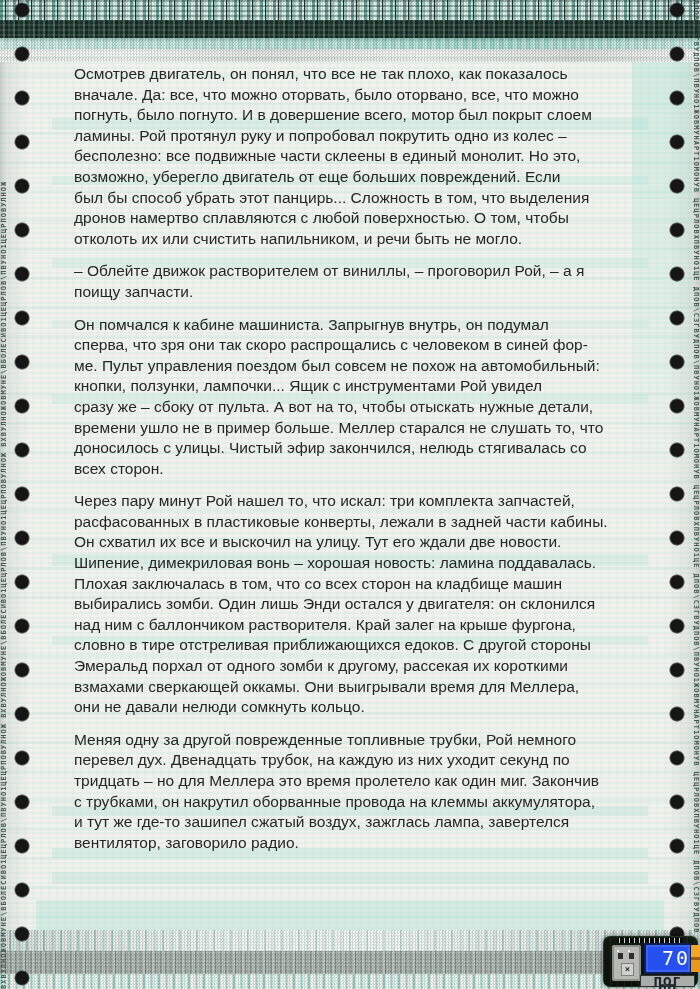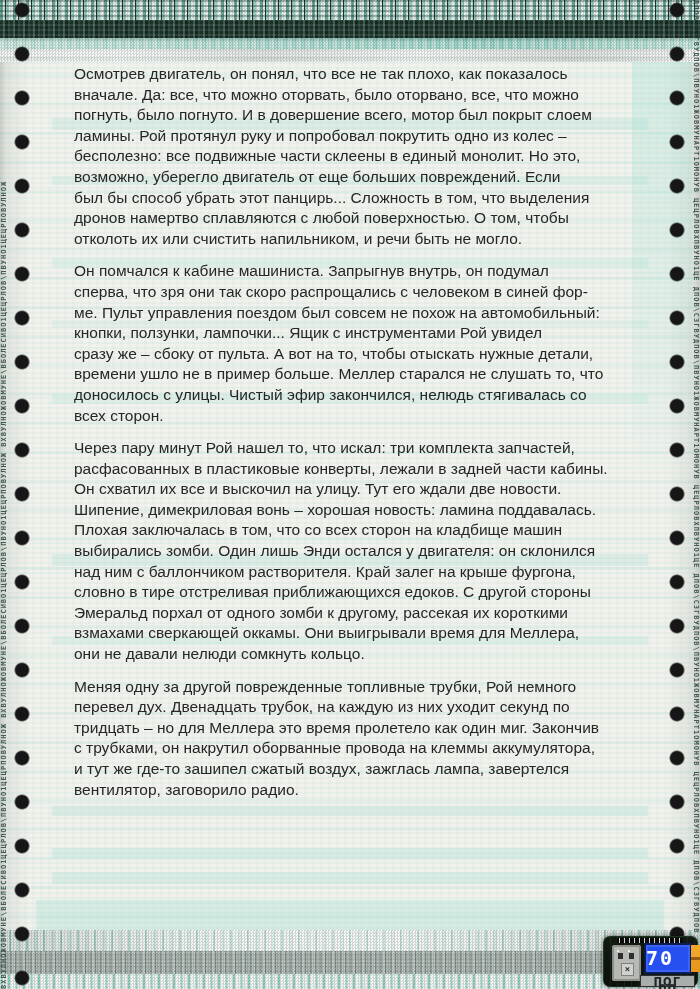--- a/index.html
+++ b/index.html
@@ -112,21 +112,21 @@
   .eye{position:absolute;width:5px;height:6px;background:#2e2f2c;top:8px;}
   .eye-l{left:6px}.eye-r{left:17px}
   .px{position:absolute;width:2px;height:2px;background:#eeeeec;top:5px;}
   .px1{left:5px}.px2{left:16px}
   .chin{position:absolute;left:9px;top:18px;width:11px;height:11px;background:#cfd1cc;
     border:1px solid #7f817c;color:#2e2f2c;font-size:9px;line-height:10px;text-align:center;
     font-weight:bold;font-family:"DejaVu Sans Mono",monospace;}
   .screen{position:absolute;left:41px;top:9px;width:48px;height:31px;background:#2750f0;
     border:2px solid #0d1e56;box-sizing:border-box;box-shadow:inset 0 0 0 2px rgba(96,138,255,.35);}
   .screen-text{display:block;color:#ffffff;font-family:"DejaVu Sans Mono",monospace;
-    font-weight:bold;font-size:20px;line-height:26px;text-align:left;letter-spacing:2px;}
+    font-weight:normal;font-size:20px;line-height:26px;text-align:right;letter-spacing:2px;}
   .lcd{position:absolute;left:37px;top:41px;width:55px;height:12px;background:#a9aeab;
     border:1px solid #2c3331;box-sizing:border-box;color:#20262a;
     font-family:"DejaVu Sans Mono",monospace;font-size:15px;font-weight:bold;
     line-height:10px;text-align:center;letter-spacing:0.5px;}
   .connector{position:absolute;right:-2px;top:11px;width:11px;height:27px;
     background:linear-gradient(180deg,#f2a728 0 44%,#9a5e0e 44% 54%,#e8981c 54%);
     box-shadow:inset -2px 0 0 #7a4a08;}
 </style>
 </head>
 <body>
@@ -173,20 +173,22 @@
   <div class="content">
     <p class="para">Осмотрев двигатель, он понял, что все не так плохо, как показалось
 вначале. Да: все, что можно оторвать, было оторвано, все, что можно
 погнуть, было погнуто. И в довершение всего, мотор был покрыт слоем
 ламины. Рой протянул руку и попробовал покрутить одно из колес –
 бесполезно: все подвижные части склеены в единый монолит. Но это,
 возможно, уберегло двигатель от еще больших повреждений. Если
 был бы способ убрать этот панцирь... Сложность в том, что выделения
 дронов намертво сплавляются с любой поверхностью. О том, чтобы
 отколоть их или счистить напильником, и речи быть не могло.</p>
+    <p class="para">– Облейте движок растворителем от виниллы, – проговорил Рой, – а я
+поищу запчасти.</p>
     <p class="para">Он помчался к кабине машиниста. Запрыгнув внутрь, он подумал
 сперва, что зря они так скоро распрощались с человеком в синей фор-
 ме. Пульт управления поездом был совсем не похож на автомобильный:
 кнопки, ползунки, лампочки... Ящик с инструментами Рой увидел
 сразу же – сбоку от пульта. А вот на то, чтобы отыскать нужные детали,
 времени ушло не в пример больше. Меллер старался не слушать то, что
 доносилось с улицы. Чистый эфир закончился, нелюдь стягивалась со
 всех сторон.</p>
     <p class="para">Через пару минут Рой нашел то, что искал: три комплекта запчастей,
 расфасованных в пластиковые конверты, лежали в задней части кабины.

